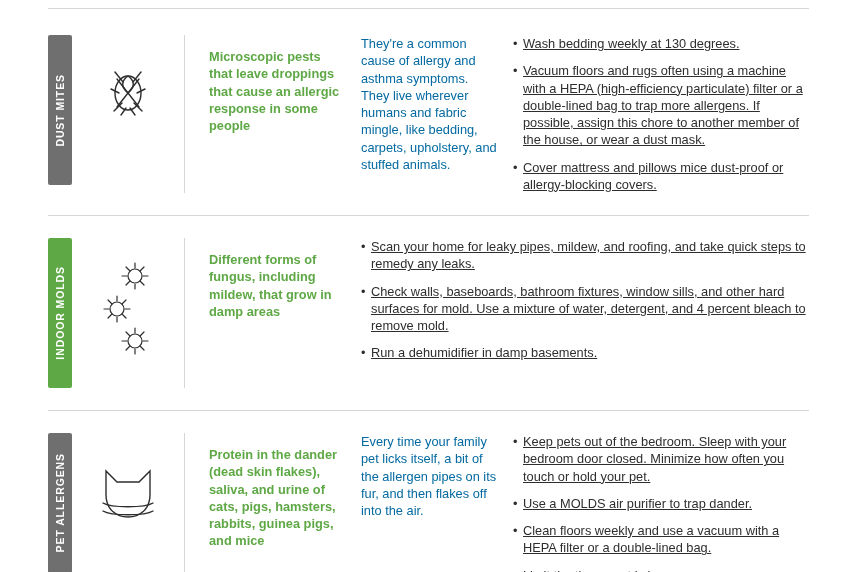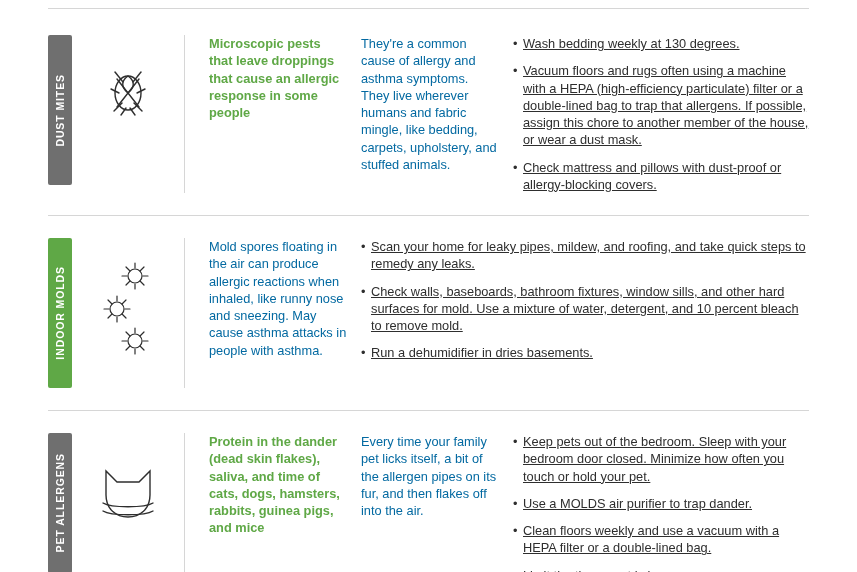--- a/index.html
+++ b/index.html
@@ -85,20 +85,21 @@
   }
 
   .col-summary {
     flex: 0 0 152px;
     padding-right: 14px;
     box-sizing: border-box;
     color: #5fa846;
     font-size: 12.8px;
     font-weight: bold;
     line-height: 1.35;
+    margin-top: 13px;
   }
   .col-detail {
     flex: 0 0 152px;
     padding-right: 14px;
     box-sizing: border-box;
     font-size: 12.8px;
     line-height: 1.35;
     color: #0369a1;
   }
   .col-tips {
@@ -154,25 +155,25 @@
     <div class="vsep"></div>
     <div class="col-summary">Microscopic pests that leave droppings that cause an allergic response in some people</div>
     <div class="col-detail">They're a common cause of allergy and asthma symptoms. They live wherever humans and fabric mingle, like bedding, carpets, upholstery, and stuffed animals.</div>
     <div class="col-tips">
       <div class="tip">
         <div class="bullet">•</div>
         <div class="tip-text">Wash bedding weekly at 130 degrees.</div>
       </div>
       <div class="tip">
         <div class="bullet">•</div>
-        <div class="tip-text">Vacuum floors and rugs often using a machine with a HEPA (high-efficiency particulate) filter or a double-lined bag to trap that allergens. If possible, assign this chore to another member of the house, or wear a dust mask.</div>
-      </div>
-      <div class="tip">
-        <div class="bullet">•</div>
-        <div class="tip-text">Check mattress and pillows with dust-proof or allergy-blocking covers.</div>
+        <div class="tip-text">Vacuum floors and rugs often using a machine with a HEPA (high-efficiency particulate) filter or a double-lined bag to trap more allergens. If possible, assign this chore to another member of the house, or wear a dust mask.</div>
+      </div>
+      <div class="tip">
+        <div class="bullet">•</div>
+        <div class="tip-text">Cover mattress and pillows mice dust-proof or allergy-blocking covers.</div>
       </div>
     </div>
   </div>
 
   <div class="divider"></div>
 
   <div class="row row-molds">
     <div class="tab tab-molds">
       <span>INDOOR MOLDS</span>
     </div>
@@ -190,33 +191,33 @@
                      M11 44 L15 48 M25 58 L29 62 M29 44 L25 48 M15 58 L11 62"></path>
 
             <circle cx="38" cy="85" r="7"></circle>
             <path d="M38 72 L38 77 M38 93 L38 98 M25 85 L30 85 M46 85 L51 85
                      M29 76 L33 80 M43 90 L47 94 M47 76 L43 80 M33 90 L29 94"></path>
           </g>
         </svg>
       </span>
     </div>
     <div class="vsep"></div>
-    <div class="col-detail">Mold spores floating in the air can produce allergic reactions when inhaled, like runny nose and sneezing. May cause asthma attacks in people with asthma.</div>
+    <div class="col-summary">Different forms of fungus, including mildew, that grow in damp areas</div>
     <div class="col-tips">
       <div class="tip">
         <div class="bullet">•</div>
         <div class="tip-text">Scan your home for leaky pipes, mildew, and roofing, and take quick steps to remedy any leaks.</div>
       </div>
       <div class="tip">
         <div class="bullet">•</div>
-        <div class="tip-text">Check walls, baseboards, bathroom fixtures, window sills, and other hard surfaces for mold. Use a mixture of water, detergent, and 10 percent bleach to remove mold.</div>
-      </div>
-      <div class="tip">
-        <div class="bullet">•</div>
-        <div class="tip-text">Run a dehumidifier in dries basements.</div>
+        <div class="tip-text">Check walls, baseboards, bathroom fixtures, window sills, and other hard surfaces for mold. Use a mixture of water, detergent, and 4 percent bleach to remove mold.</div>
+      </div>
+      <div class="tip">
+        <div class="bullet">•</div>
+        <div class="tip-text">Run a dehumidifier in damp basements.</div>
       </div>
     </div>
   </div>
 
   <div class="divider"></div>
 
   <div class="row row-pets">
     <div class="tab tab-pets">
       <span>PET ALLERGENS</span>
     </div>
@@ -226,21 +227,21 @@
           <g fill="none" stroke="#2e2e2e" stroke-width="1.4" stroke-linecap="round">
             <path d="M13 20 L13 44 C13 58, 23 66, 35 66 C47 66, 57 58, 57 44 L57 20
                      L46 31 L24 31 Z"></path>
             <path d="M10 52 C18 57, 52 57, 60 52"></path>
             <path d="M10 60 C18 65, 52 65, 60 60"></path>
           </g>
         </svg>
       </span>
     </div>
     <div class="vsep"></div>
-    <div class="col-summary">Protein in the dander (dead skin flakes), saliva, and time of cats, dogs, hamsters, rabbits, guinea pigs, and mice</div>
+    <div class="col-summary">Protein in the dander (dead skin flakes), saliva, and urine of cats, pigs, hamsters, rabbits, guinea pigs, and mice</div>
     <div class="col-detail">Every time your family pet licks itself, a bit of the allergen pipes on its fur, and then flakes off into the air.</div>
     <div class="col-tips">
       <div class="tip">
         <div class="bullet">•</div>
         <div class="tip-text">Keep pets out of the bedroom. Sleep with your bedroom door closed. Minimize how often you touch or hold your pet.</div>
       </div>
       <div class="tip">
         <div class="bullet">•</div>
         <div class="tip-text">Use a MOLDS air purifier to trap dander.</div>
       </div>

